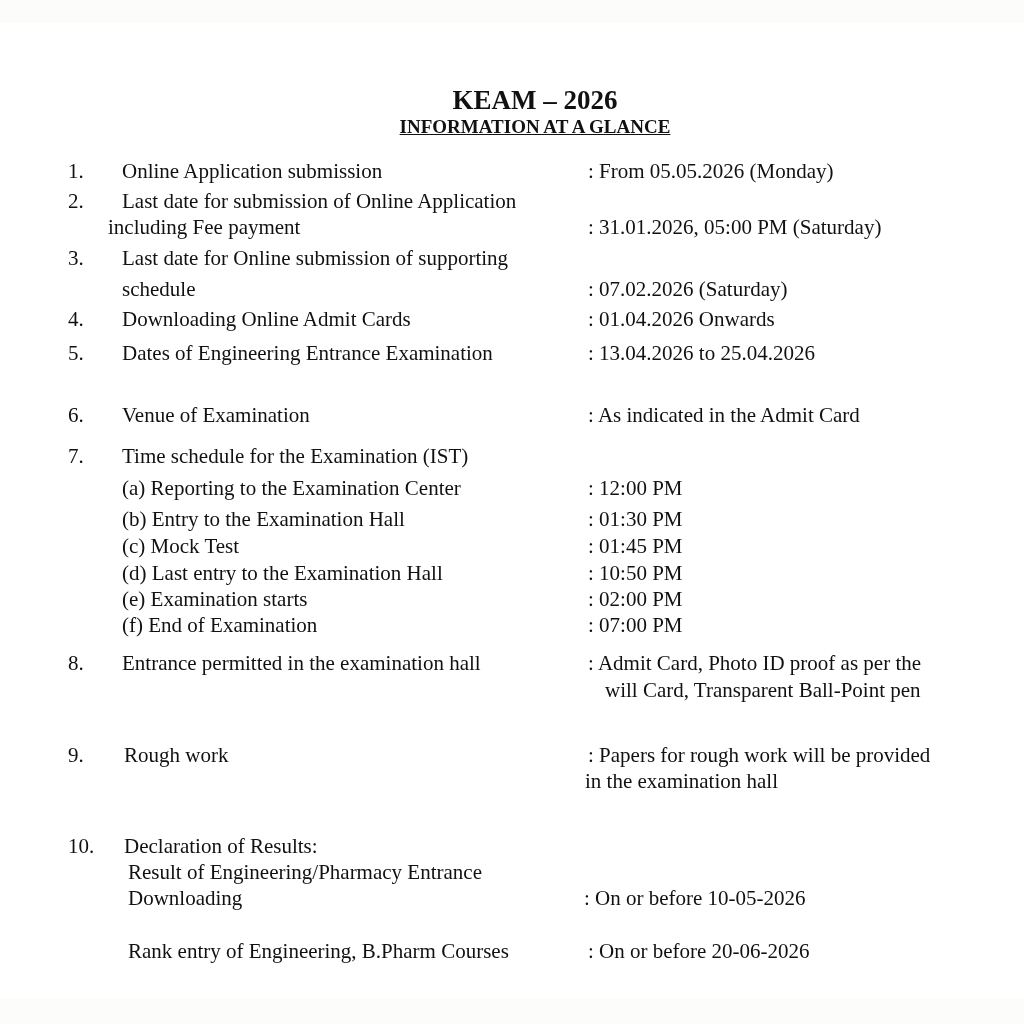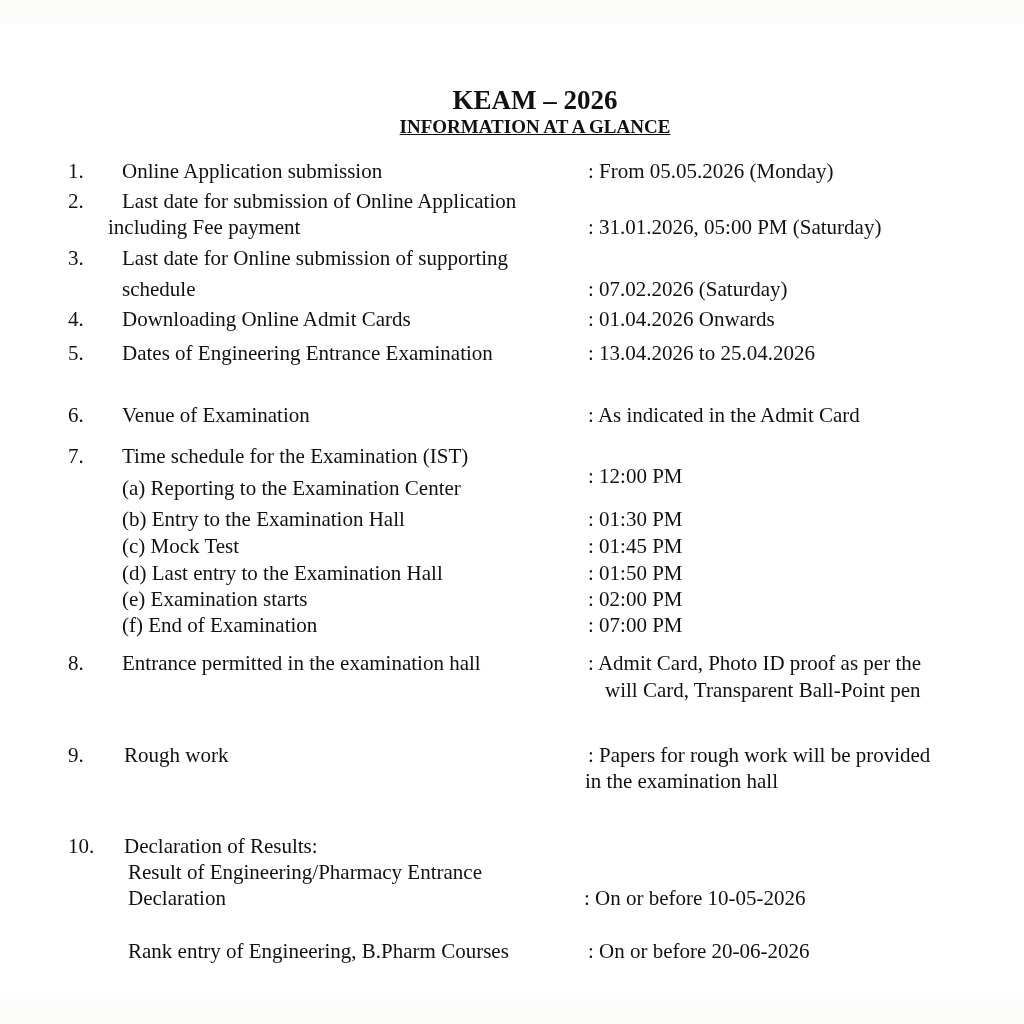--- a/index.html
+++ b/index.html
@@ -50,30 +50,30 @@
 <div class="t" style="left:588px;top:341px">:   13.04.2026 to 25.04.2026</div>
 
 <div class="t" style="left:68px;top:403px">6.</div>
 <div class="t" style="left:122px;top:403px">Venue of Examination</div>
 <div class="t" style="left:588px;top:403px">:  As indicated in the Admit Card</div>
 
 <div class="t" style="left:68px;top:444px">7.</div>
 <div class="t" style="left:122px;top:444px">Time schedule for the Examination (IST)</div>
 
 <div class="t" style="left:122px;top:476px">(a) Reporting to the Examination Center</div>
-<div class="t" style="left:588px;top:464px">:  12:00 PM</div>
+<div class="t" style="left:588px;top:476px">:  12:00 PM</div>
 
 <div class="t" style="left:122px;top:507px">(b) Entry to the Examination Hall</div>
 <div class="t" style="left:588px;top:507px">:  01:30 PM</div>
 
 <div class="t" style="left:122px;top:534px">(c) Mock Test</div>
 <div class="t" style="left:588px;top:534px">:  01:45 PM</div>
 
 <div class="t" style="left:122px;top:561px">(d) Last entry to the Examination Hall</div>
-<div class="t" style="left:588px;top:561px">:  01:50 PM</div>
+<div class="t" style="left:588px;top:561px">:  10:50 PM</div>
 
 <div class="t" style="left:122px;top:587px">(e) Examination starts</div>
 <div class="t" style="left:588px;top:587px">:  02:00 PM</div>
 
 <div class="t" style="left:122px;top:613px">(f) End of Examination</div>
 <div class="t" style="left:588px;top:613px">:  07:00 PM</div>
 
 <div class="t" style="left:68px;top:651px">8.</div>
 <div class="t" style="left:122px;top:651px">Entrance permitted in the examination hall</div>
 <div class="t" style="left:588px;top:651px">:  Admit Card, Photo ID proof  as per the</div>
@@ -81,17 +81,17 @@
 
 <div class="t" style="left:68px;top:743px">9.</div>
 <div class="t" style="left:124px;top:743px">Rough work</div>
 <div class="t" style="left:588px;top:743px">:  Papers for rough work will be provided</div>
 <div class="t" style="left:585px;top:769px">in the examination hall</div>
 
 <div class="t" style="left:68px;top:834px">10.</div>
 <div class="t" style="left:124px;top:834px">Declaration of Results:</div>
 
 <div class="t" style="left:128px;top:860px">Result of Engineering/Pharmacy Entrance</div>
-<div class="t" style="left:128px;top:886px">Declaration</div>
+<div class="t" style="left:128px;top:886px">Downloading</div>
 <div class="t" style="left:584px;top:886px">:  On or before 10-05-2026</div>
 
 <div class="t" style="left:128px;top:939px">Rank entry of Engineering, B.Pharm Courses</div>
 <div class="t" style="left:588px;top:939px">:  On or before 20-06-2026</div>
 
 </body></html>

